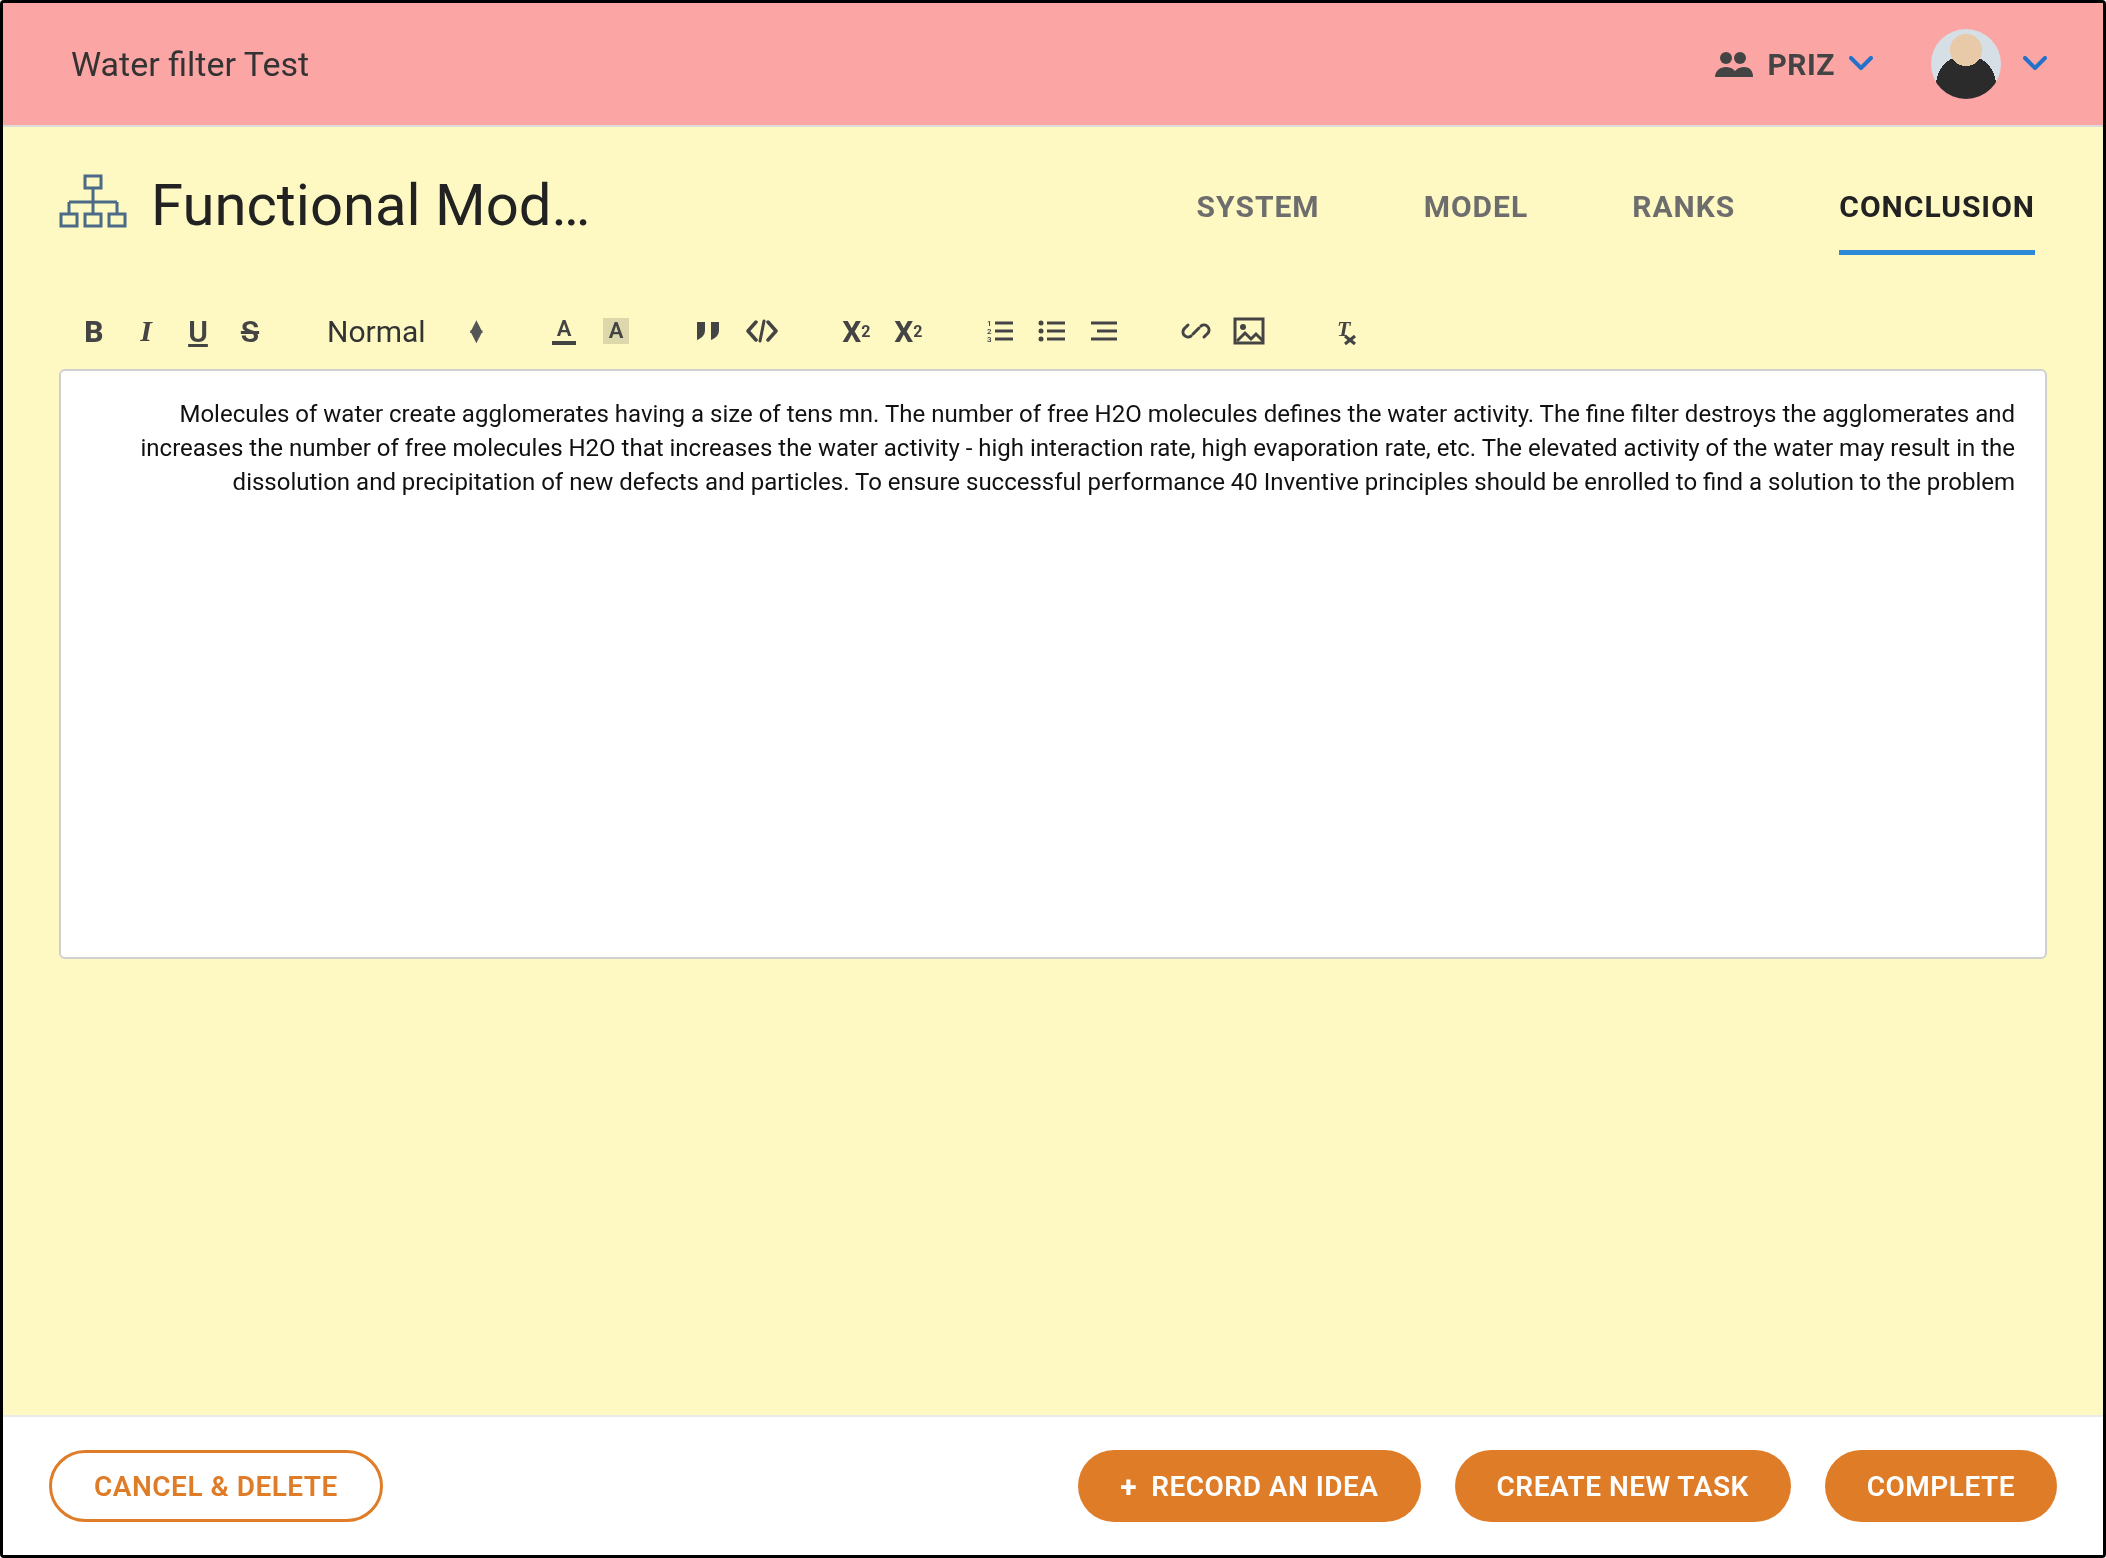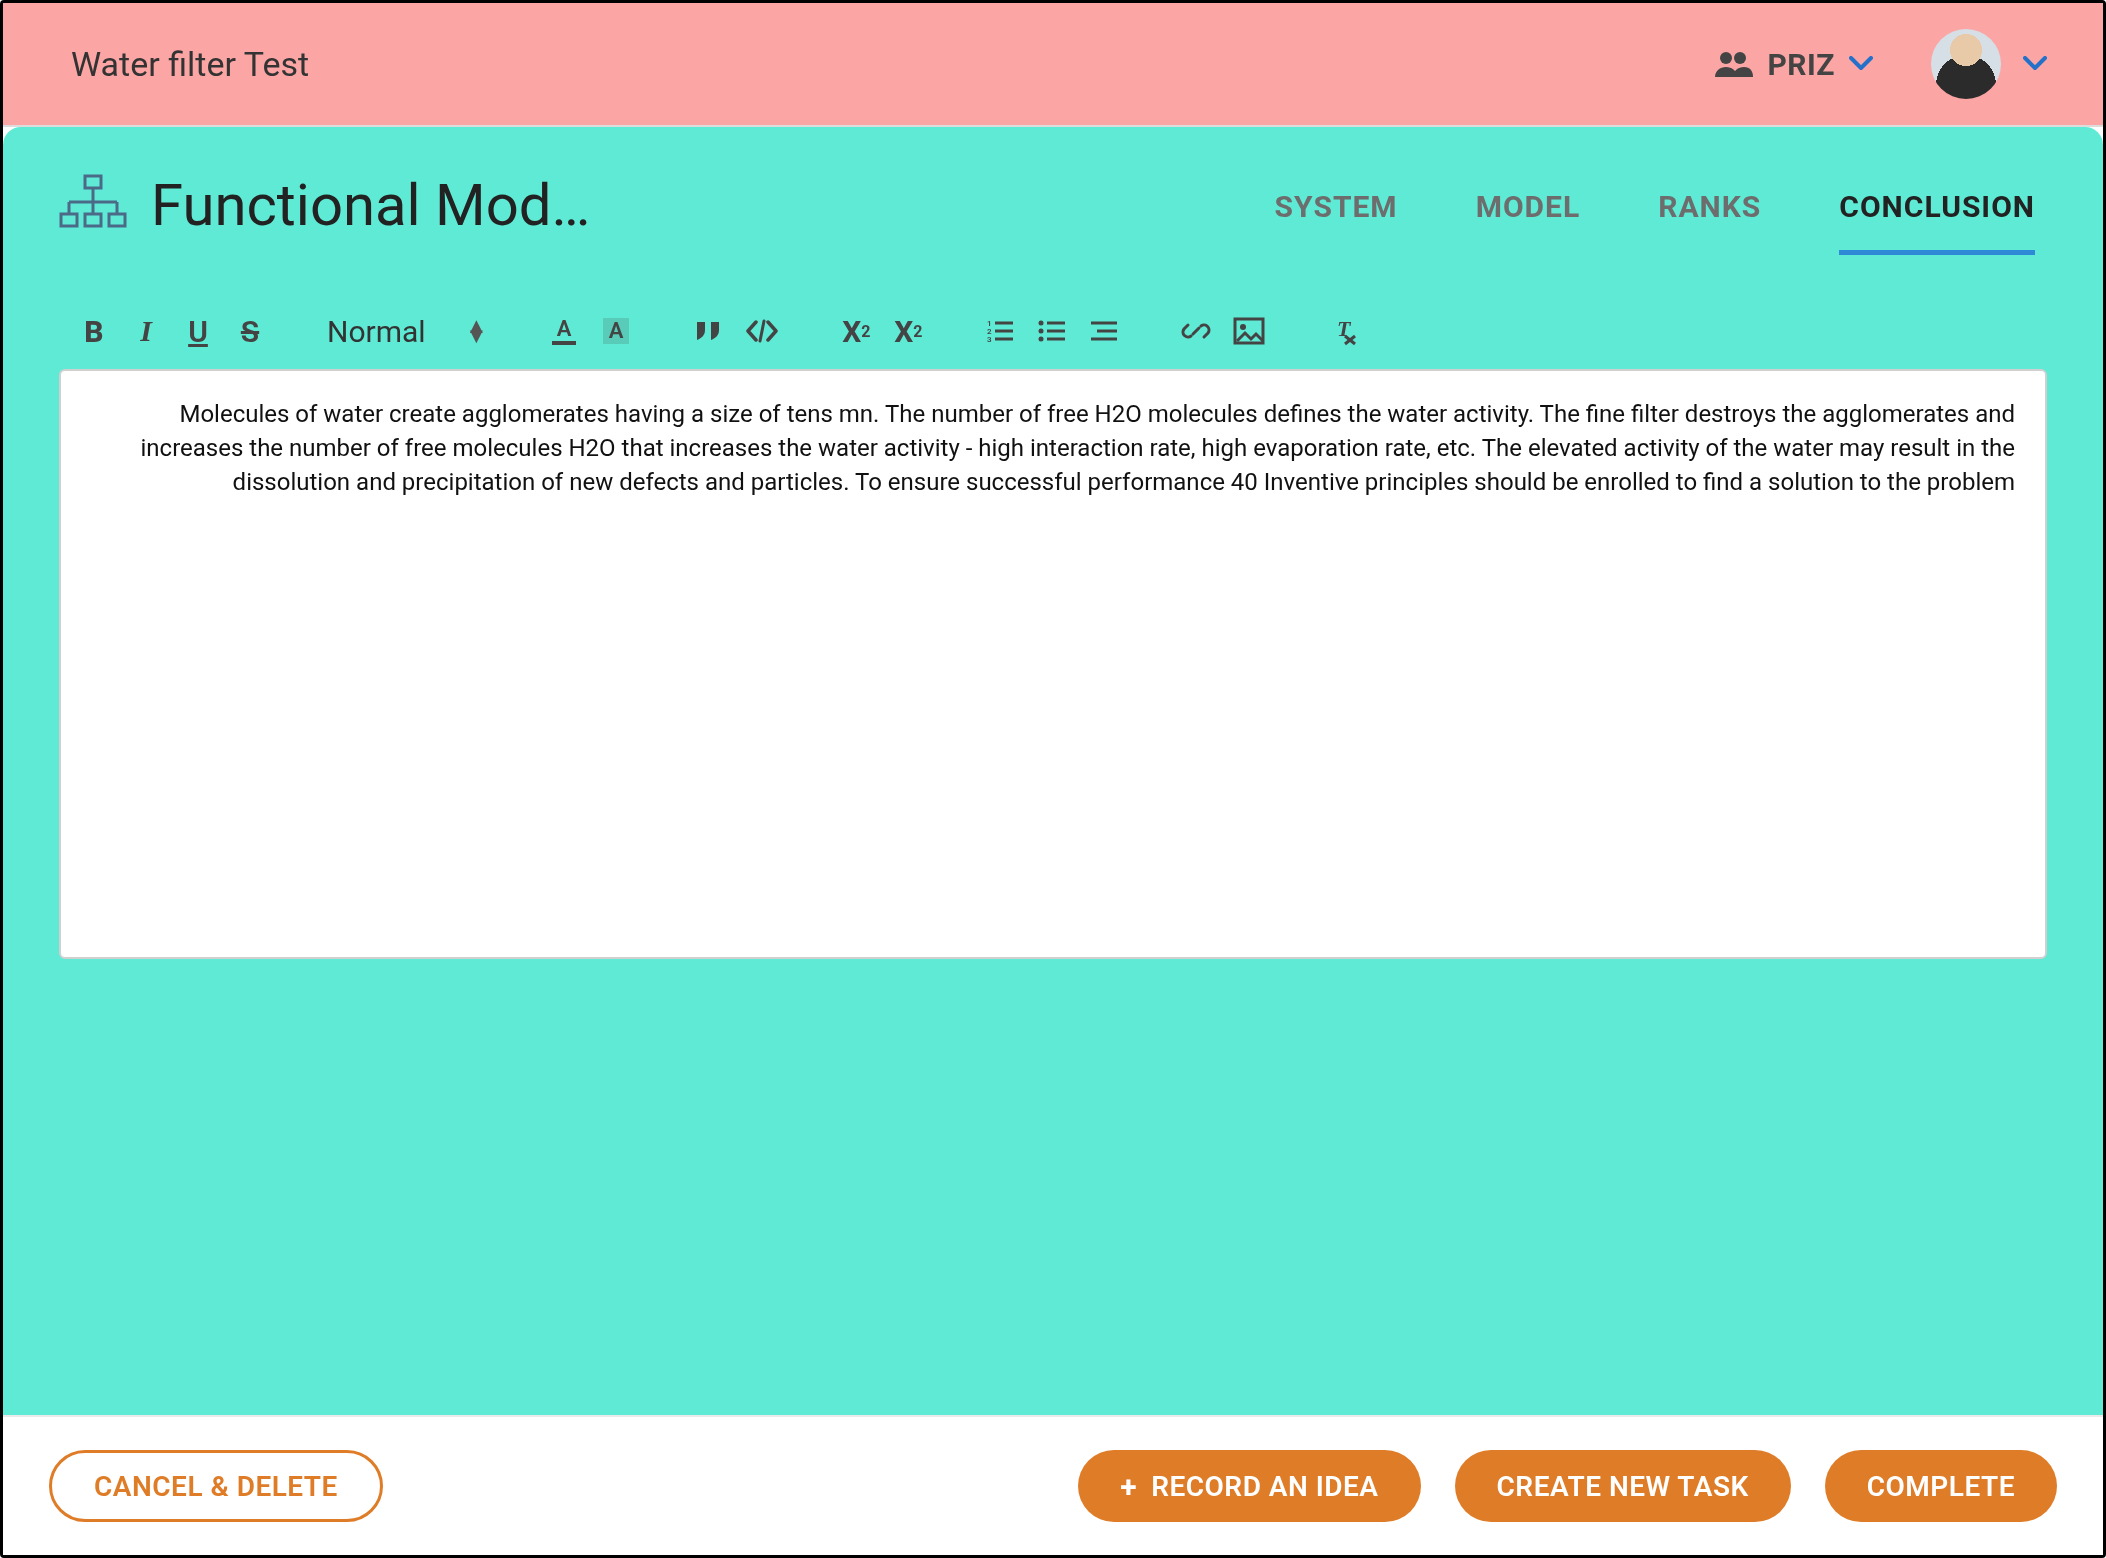--- a/index.html
+++ b/index.html
@@ -67,24 +67,23 @@
   .avatar-chev {
     margin-left: 22px;
     color: #2471c9;
     font-size: 24px;
     font-weight: 700;
   }
 
   
   .content {
     flex: 1;
-    background: #5eead4;
+    background: #fef9c3;
     display: flex;
     flex-direction: column;
-    border-radius: 18px;
   }
 
   
   .page-header {
     display: flex;
     align-items: flex-start;
     padding: 44px 60px 0 56px;
   }
   .heading-block { width: 780px; }
   .heading-row {
@@ -108,21 +107,21 @@
   .learn-more {
     margin-top: 20px;
     font-size: 28px;
     color: #2471c9;
     cursor: pointer;
   }
 
   .tabs {
     display: flex;
     align-items: center;
-    gap: 78px;
+    gap: 104px;
     margin-left: auto;
     padding-top: 18px;
     padding-right: 8px;
   }
   .tab {
     font-size: 30px;
     font-weight: 700;
     color: #6d6d6d;
     letter-spacing: 1px;
     padding-bottom: 26px;

